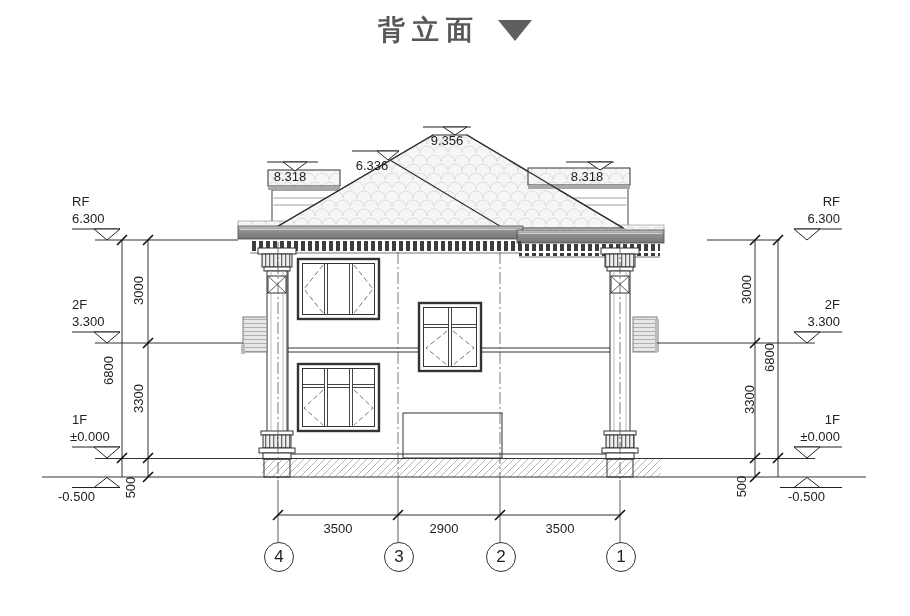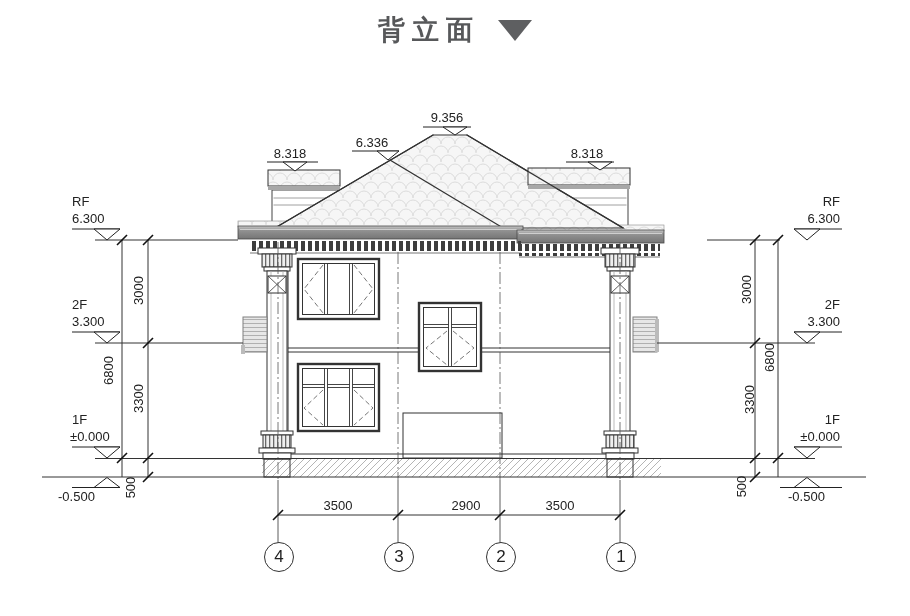--- a/index.html
+++ b/index.html
@@ -5,21 +5,21 @@
   html,body{margin:0;padding:0;background:#fff;}
   #canvas{position:relative;width:910px;height:616px;background:#ffffff;overflow:hidden;
           font-family:"Liberation Sans",sans-serif;}
   #drawing-svg{position:absolute;left:0;top:0;width:910px;height:616px;}
   .titlebar{position:absolute;left:0;right:0;top:12px;display:flex;align-items:center;
             justify-content:center;gap:18px;}
   .title-text{font-size:27px;font-weight:600;color:#57585a;letter-spacing:7px;}
   .title-tri{width:0;height:0;border-left:17px solid transparent;border-right:17px solid transparent;
              border-top:21px solid #5e5f61;}
   .lbl{position:absolute;font-size:13px;line-height:1;color:#222;white-space:nowrap;}
-  .lbl.c{text-align:center;}
+  .lbl.c{text-align:center;margin-top:23px;}
   .lbl.r{text-align:right;}
   .rot{transform:rotate(-90deg);transform-origin:center center;text-align:center;}
   .bubble{position:absolute;width:28px;height:28px;border:1.3px solid #333;border-radius:50%;
           background:#fff;display:flex;align-items:center;justify-content:center;
           font-size:17px;color:#222;}
 </style>
 </head>
 <body>
 
 <div id="canvas">
@@ -267,21 +267,21 @@
   <div class="lbl rot" style="left:113px;top:284px;width:50px;">3000</div>
   <div class="lbl rot" style="left:113px;top:392px;width:50px;">3300</div>
   <div class="lbl rot" style="left:105px;top:481px;width:50px;">500</div>
   <div class="lbl rot" style="left:83px;top:364px;width:50px;">6800</div>
   <div class="lbl rot" style="left:721px;top:283px;width:50px;">3000</div>
   <div class="lbl rot" style="left:724px;top:393px;width:50px;">3300</div>
   <div class="lbl rot" style="left:716px;top:480px;width:50px;">500</div>
   <div class="lbl rot" style="left:744px;top:351px;width:50px;">6800</div>
 
   <div class="lbl c" style="left:308px;top:499px;width:60px;">3500</div>
-  <div class="lbl c" style="left:436px;top:499px;width:60px;">2900</div>
+  <div class="lbl c" style="left:414px;top:499px;width:60px;">2900</div>
   <div class="lbl c" style="left:530px;top:499px;width:60px;">3500</div>
 
   <div class="bubble" style="left:264px;top:542px;">4</div>
   <div class="bubble" style="left:384px;top:542px;">3</div>
   <div class="bubble" style="left:486px;top:542px;">2</div>
   <div class="bubble" style="left:606px;top:542px;">1</div>
 
 </div>
 
 </body></html>

